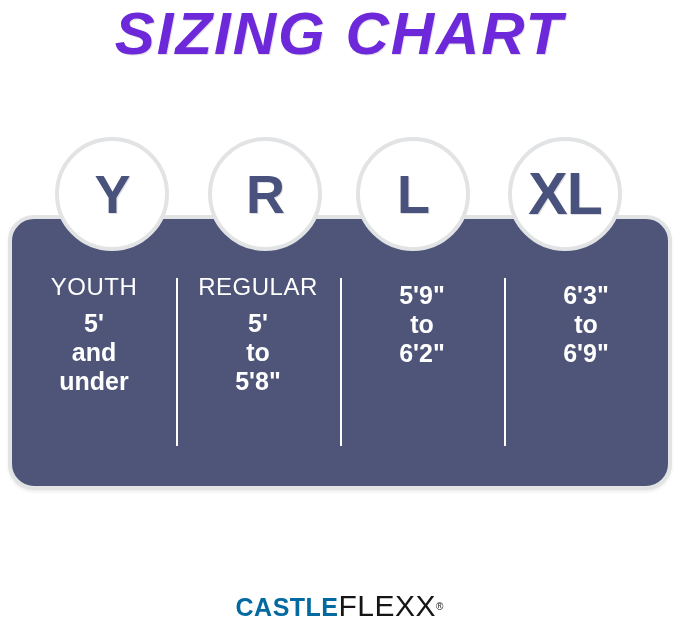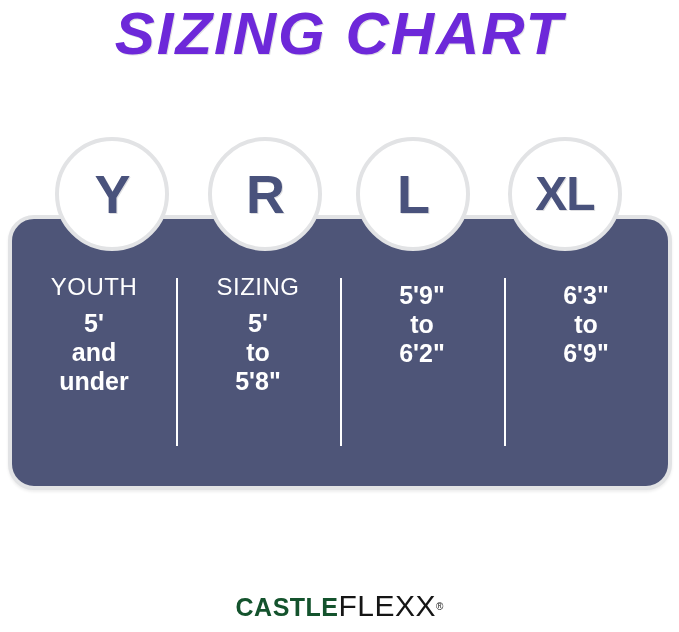--- a/index.html
+++ b/index.html
@@ -70,21 +70,21 @@
   .circle-letter {
     font-family: "Liberation Sans", sans-serif;
     font-weight: bold;
     font-size: 54px;
     color: #49527c;
     letter-spacing: -1px;
     line-height: 1;
     text-shadow: 1px 1px 0 rgba(190,190,195,0.5);
   }
   .circle-letter.small {
-    font-size: 48px;
+    font-size: 59px;
   }
   .c0 { left: 55px; }
   .c1 { left: 208px; }
   .c2 { left: 356px; }
   .c3 { left: 508px; }
 
   
   .columns {
     position: absolute;
     left: 12px;
@@ -140,21 +140,21 @@
     width: 679px;
     text-align: center;
     white-space: nowrap;
     line-height: 28px;
   }
   .logo-castle {
     font-family: "Liberation Sans", sans-serif;
     font-weight: bold;
     font-size: 25px;
     letter-spacing: 0.5px;
-    color: #14532d;
+    color: #0369a1;
   }
   .logo-flexx {
     font-family: "Liberation Sans", sans-serif;
     font-weight: 500;
     font-size: 30px;
     letter-spacing: 0.5px;
     color: #151515;
   }
   .logo-reg {
     font-family: "Liberation Sans", sans-serif;
@@ -186,21 +186,21 @@
   </div>
 
   <div class="columns">
     <div class="col">
       <div class="col-title">YOUTH</div>
       <div class="col-range">5'
 and
 under</div>
     </div>
     <div class="col">
-      <div class="col-title">SIZING</div>
+      <div class="col-title">REGULAR</div>
       <div class="col-range">5'
 to
 5'8"</div>
     </div>
     <div class="col">
       <div class="col-range">5'9"
 to
 6'2"</div>
     </div>
     <div class="col">

